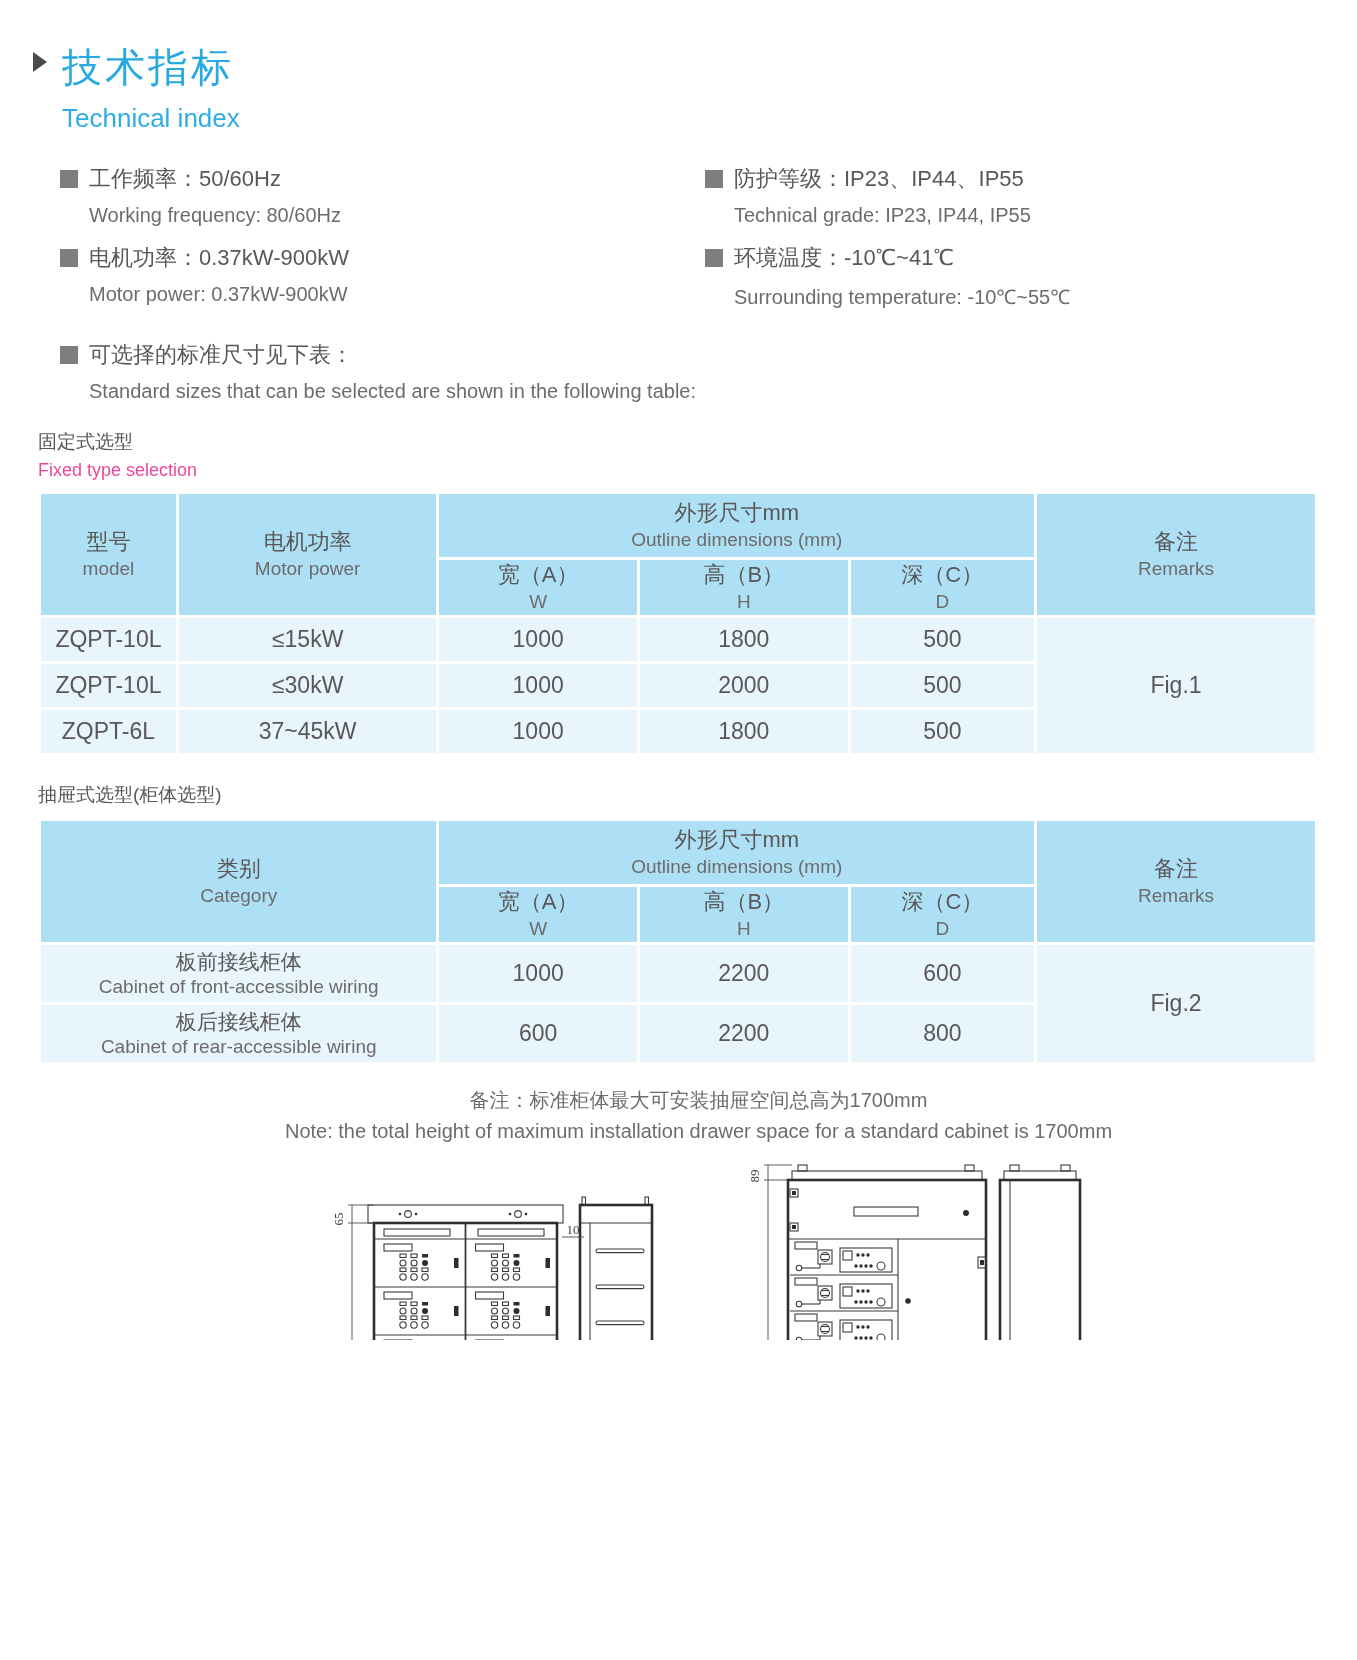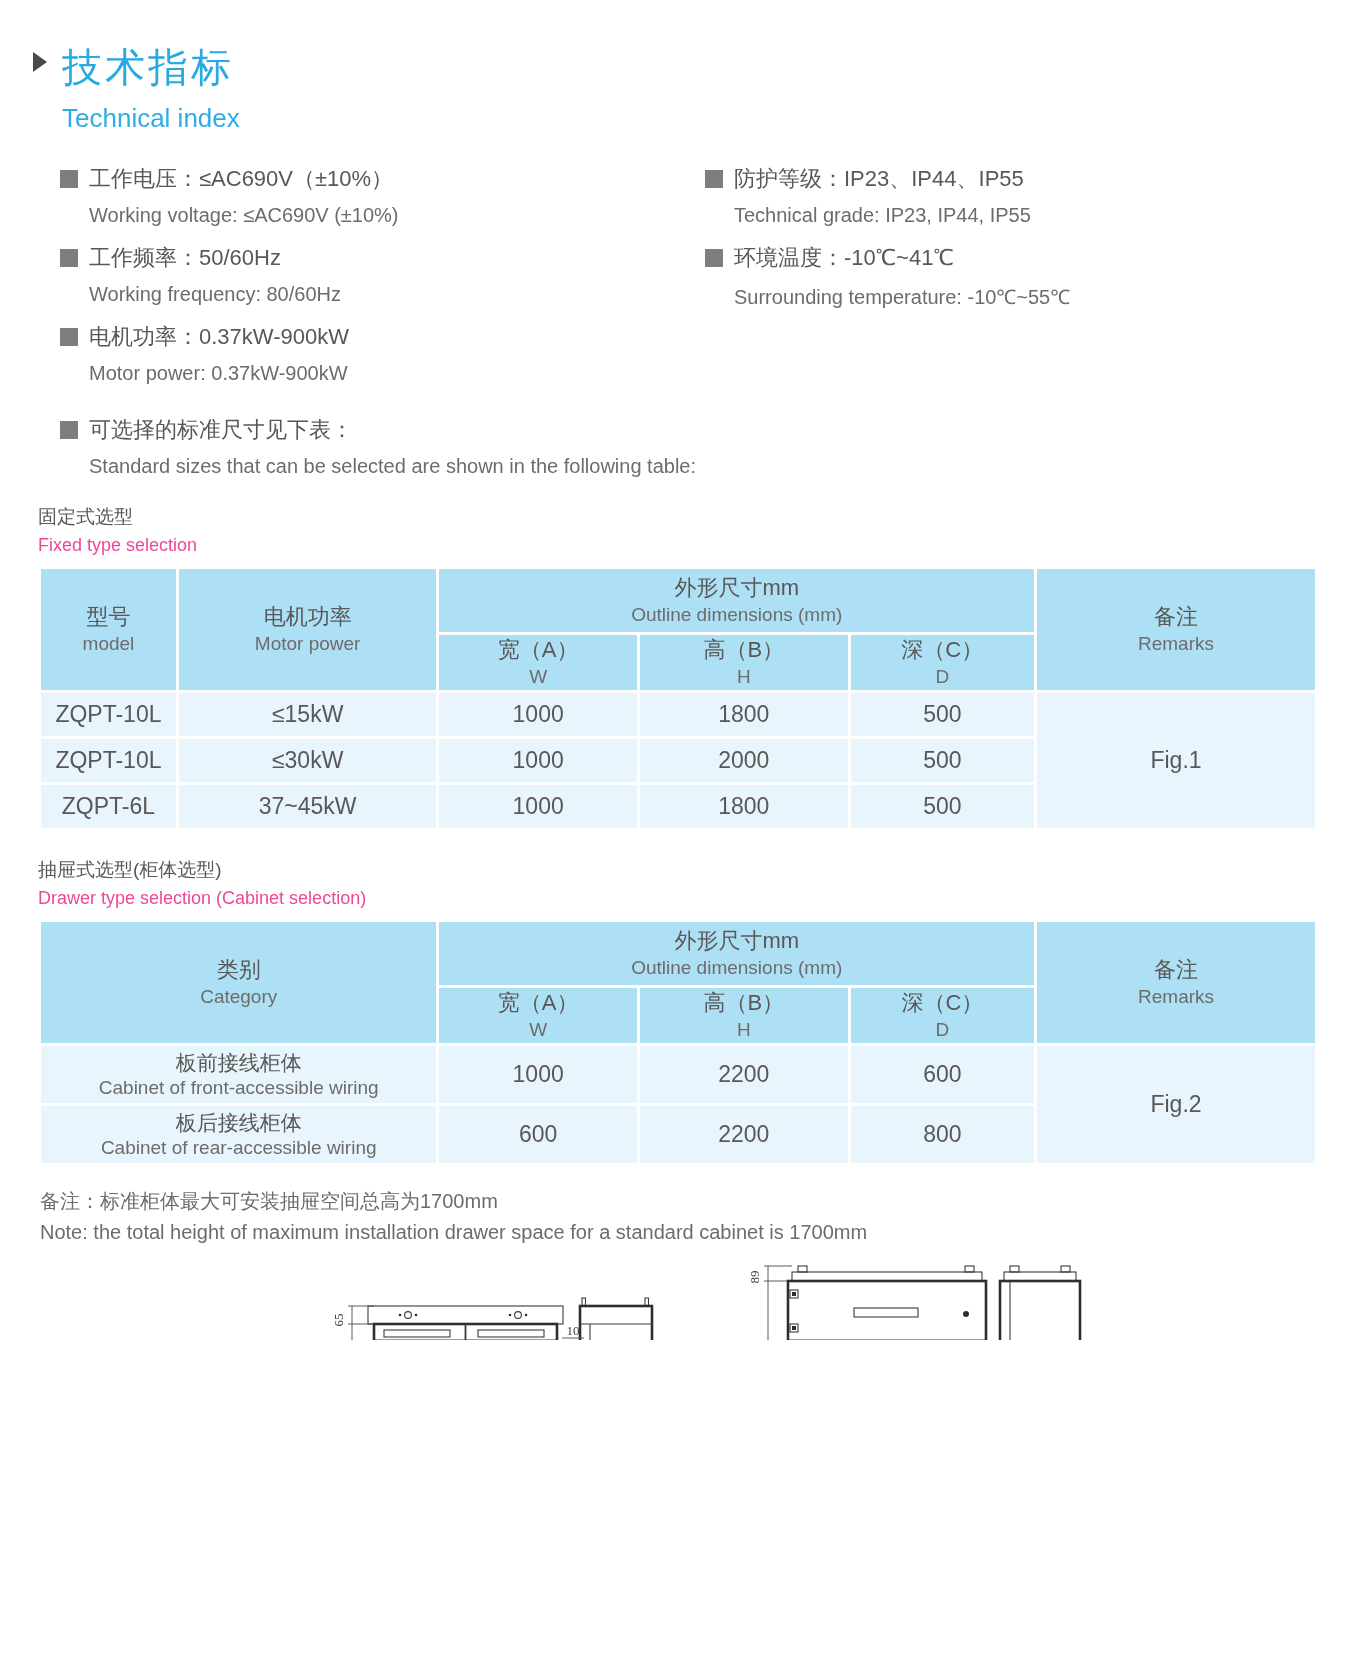--- a/index.html
+++ b/index.html
@@ -34,21 +34,21 @@
   th { background:#aee0f5; }
   td { background:#e8f5fc; font-size:23px; color:#595757; }
   .th-zh { font-size:22px; color:#595757; line-height:1.3; }
   .th-en { font-size:19px; color:#6e6b6b; line-height:1.25; }
   .td-zh { font-size:21px; color:#595757; line-height:1.3; }
   .td-en { font-size:19px; color:#6e6b6b; line-height:1.25; }
   .h1r { height:66px; } .h2r { height:58px; }
   .t1 tbody tr { height:46px; }
   .t2 tbody tr { height:60px; }
   
-  .note { margin:20px 0 0 40px; font-size:20px; color:#6e6b6b; line-height:1.55; }
+  .note { margin:20px 0 0 40px; font-size:20px; color:#6e6b6b; line-height:1.55;text-align:center; }
   
   .figs { display:flex; align-items:flex-end; margin:14px 0 0 328px; gap:68px; }
   .figcol { display:flex; flex-direction:column; align-items:center; }
   
   .ln  { fill:none; stroke:#3b3b3d; stroke-width:1.1; }
   .lnT { fill:none; stroke:#2e2e30; stroke-width:2.6; }
   .lnM { fill:none; stroke:#3b3b3d; stroke-width:1.8; }
   .fl  { fill:#2e2e30; stroke:none; }
   .dim { stroke:#4a4a4c; stroke-width:0.9; fill:none; }
   .dimt { font-size:13px; fill:#3f3f41; font-family:"Liberation Serif", serif; }
@@ -63,27 +63,20 @@
   <div class="hdr">
     <div class="hdr-arrow"></div>
     <div class="hdr-text">
       <div class="hdr-title">技术指标</div>
       <div class="hdr-sub">Technical index</div>
     </div>
   </div>
 
   <div class="specs">
     <div class="spec-col-l">
-      <div class="spec-item">
-        <div class="spec-zh">
-            <span class="bullet"></span>
-            <span>工作电压：≤AC690V（±10%）</span>
-          </div>
-        <div class="spec-en">Working voltage: ≤AC690V (±10%)</div>
-      </div>
       <div class="spec-item">
         <div class="spec-zh">
             <span class="bullet"></span>
             <span>工作频率：50/60Hz</span>
           </div>
         <div class="spec-en">Working frequency: 80/60Hz</div>
       </div>
       <div class="spec-item">
         <div class="spec-zh">
             <span class="bullet"></span>
@@ -187,21 +180,20 @@
         <td>37~45kW</td>
         <td>1000</td>
         <td>1800</td>
         <td>500</td>
       </tr>
     </tbody>
   </table>
 
   <div class="sec">
     <div class="sec-zh">抽屉式选型(柜体选型)</div>
-    <div class="sec-en">Drawer type selection (Cabinet selection)</div>
   </div>
 
   <table class="t2">
     <colgroup>
       <col style="width:31.2%">
         <col style="width:15.7%">
         <col style="width:16.5%">
       <col style="width:14.6%">
         <col style="width:22%">
     </colgroup>

